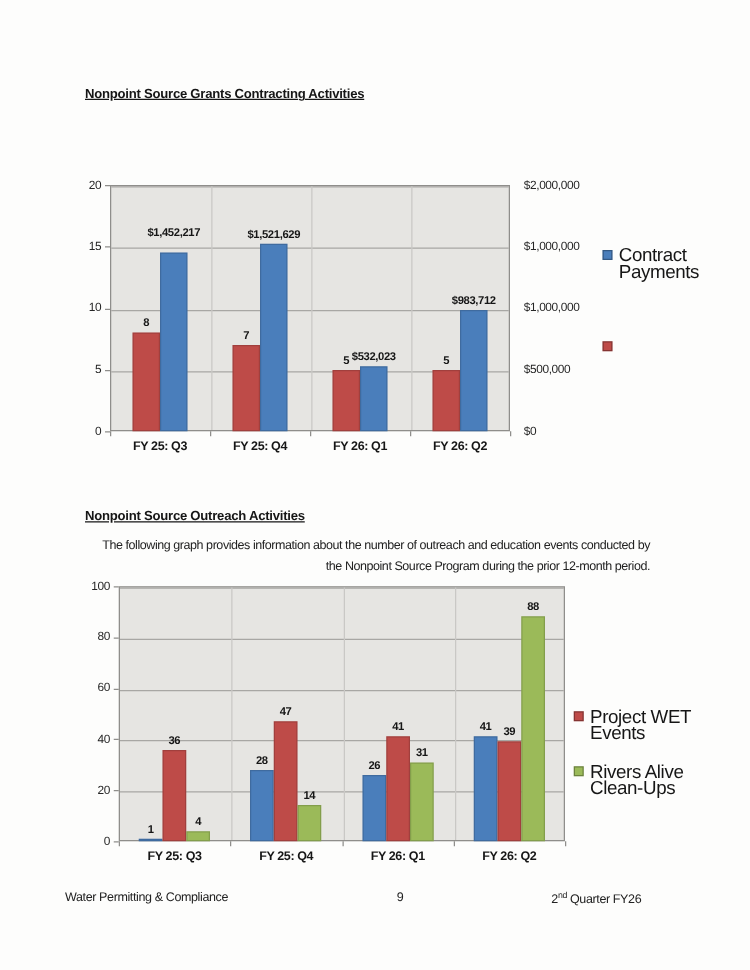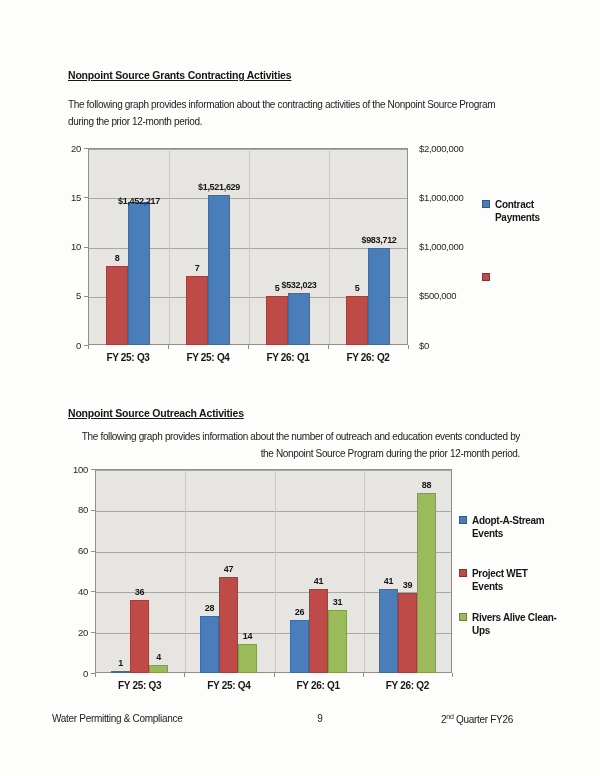--- a/index.html
+++ b/index.html
@@ -44,53 +44,52 @@
   .cat-label {
     position:absolute; font-size:10px; font-weight:bold; letter-spacing:-0.3px;
     text-align:center; color:#161616;
   }
   .legend-item { position:absolute; }
   .legend-swatch {
     position:absolute; left:0; top:2px; width:8px; height:8px;
     border:1px solid rgba(0,0,0,0.3);
   }
   .legend-label {
-    position:absolute; left:13px; top:0; font-size:10px; font-weight:bold;
+    position:absolute; left:13px; top:0; font-size:15px; font-weight:normal;
     letter-spacing:-0.3px; line-height:13px; color:#161616;
   }
 
   .footer { position:absolute; left:0; top:713px; width:600px; height:20px; font-size:10px; letter-spacing:-0.3px; color:#222222; }
   .footer-left { position:absolute; left:52px; top:0; }
   .footer-center { position:absolute; left:320px; top:0; transform:translateX(-50%); }
   .footer-right { position:absolute; right:87px; top:0; white-space:nowrap; }
   .footer-right sup { font-size:7px; }
 </style>
 </head>
 <body>
 
 <div class="page">
 
   <div class="h-title h1">Nonpoint Source Grants Contracting Activities</div>
 
-  <div class="body-text p1">The following graph provides information about the contracting activities of the Nonpoint Source Program during the prior 12-month period.</div>
 
   <div class="chart" id="chart1">
       <div class="plot" style="left: 88px; top: 8px; width: 320px; height: 197px;">
         <div class="gridline" style="top: 147.8px;"></div>
         <div class="gridline" style="top: 98.5px;"></div>
         <div class="gridline" style="top: 49.3px;"></div>
         <div class="gridline" style="top: 0px;"></div>
         <div class="vsep" style="left: 80px;"></div>
         <div class="vsep" style="left: 160px;"></div>
         <div class="vsep" style="left: 240px;"></div>
       </div>
       <div class="bar" style="left: 106px; top: 126px; width: 22px; height: 79px; background: rgb(190, 75, 72);"></div>
       <div class="bar-label" style="left: 117px; top: 113px;">8</div>
       <div class="bar" style="left: 128px; top: 62px; width: 22px; height: 143px; background: rgb(74, 126, 187);"></div>
-      <div class="bar-label" style="left: 139px; top: 56px;">$1,452,217</div>
+      <div class="bar-label" style="left: 139px; top: 41px;">$1,452,217</div>
       <div class="cat-label" style="left: 88px; top: 212px; width: 80px;">FY 25: Q3</div>
       <div class="tickmark" style="left: 88px; top: 205px; width: 1px; height: 4px;"></div>
       <div class="bar" style="left: 186px; top: 136px; width: 22px; height: 69px; background: rgb(190, 75, 72);"></div>
       <div class="bar-label" style="left: 197px; top: 123px;">7</div>
       <div class="bar" style="left: 208px; top: 55px; width: 22px; height: 150px; background: rgb(74, 126, 187);"></div>
       <div class="bar-label" style="left: 219px; top: 42px;">$1,521,629</div>
       <div class="cat-label" style="left: 168px; top: 212px; width: 80px;">FY 25: Q4</div>
       <div class="tickmark" style="left: 168px; top: 205px; width: 1px; height: 4px;"></div>
       <div class="bar" style="left: 266px; top: 156px; width: 22px; height: 49px; background: rgb(190, 75, 72);"></div>
       <div class="bar-label" style="left: 277px; top: 143px;">5</div>
@@ -183,24 +182,20 @@
       <div class="axis-label axis-left" style="left: 5px; top: 166.7px; width: 83px;">20</div>
       <div class="tickmark" style="left: 91px; top: 172.2px; width: 4px; height: 1px;"></div>
       <div class="axis-label axis-left" style="left: 5px; top: 125.9px; width: 83px;">40</div>
       <div class="tickmark" style="left: 91px; top: 131.4px; width: 4px; height: 1px;"></div>
       <div class="axis-label axis-left" style="left: 5px; top: 85.1px; width: 83px;">60</div>
       <div class="tickmark" style="left: 91px; top: 90.6px; width: 4px; height: 1px;"></div>
       <div class="axis-label axis-left" style="left: 5px; top: 44.3px; width: 83px;">80</div>
       <div class="tickmark" style="left: 91px; top: 49.8px; width: 4px; height: 1px;"></div>
       <div class="axis-label axis-left" style="left: 5px; top: 3.5px; width: 83px;">100</div>
       <div class="tickmark" style="left: 91px; top: 9px; width: 4px; height: 1px;"></div>
-      <div class="legend-item" style="left: 459px; top: 54px; width: 99px; height: 40px;">
-        <div class="legend-swatch" style="background: rgb(74, 126, 187);"></div>
-        <div class="legend-label" style="width: 86px;">Adopt-A-Stream Events</div>
-      </div>
       <div class="legend-item" style="left: 459px; top: 107px; width: 99px; height: 40px;">
         <div class="legend-swatch" style="background: rgb(190, 75, 72);"></div>
         <div class="legend-label" style="width: 86px;">Project WET Events</div>
       </div>
       <div class="legend-item" style="left: 459px; top: 151px; width: 99px; height: 40px;">
         <div class="legend-swatch" style="background: rgb(155, 186, 89);"></div>
         <div class="legend-label" style="width: 86px;">Rivers Alive Clean-Ups</div>
       </div>
     </div>
 

